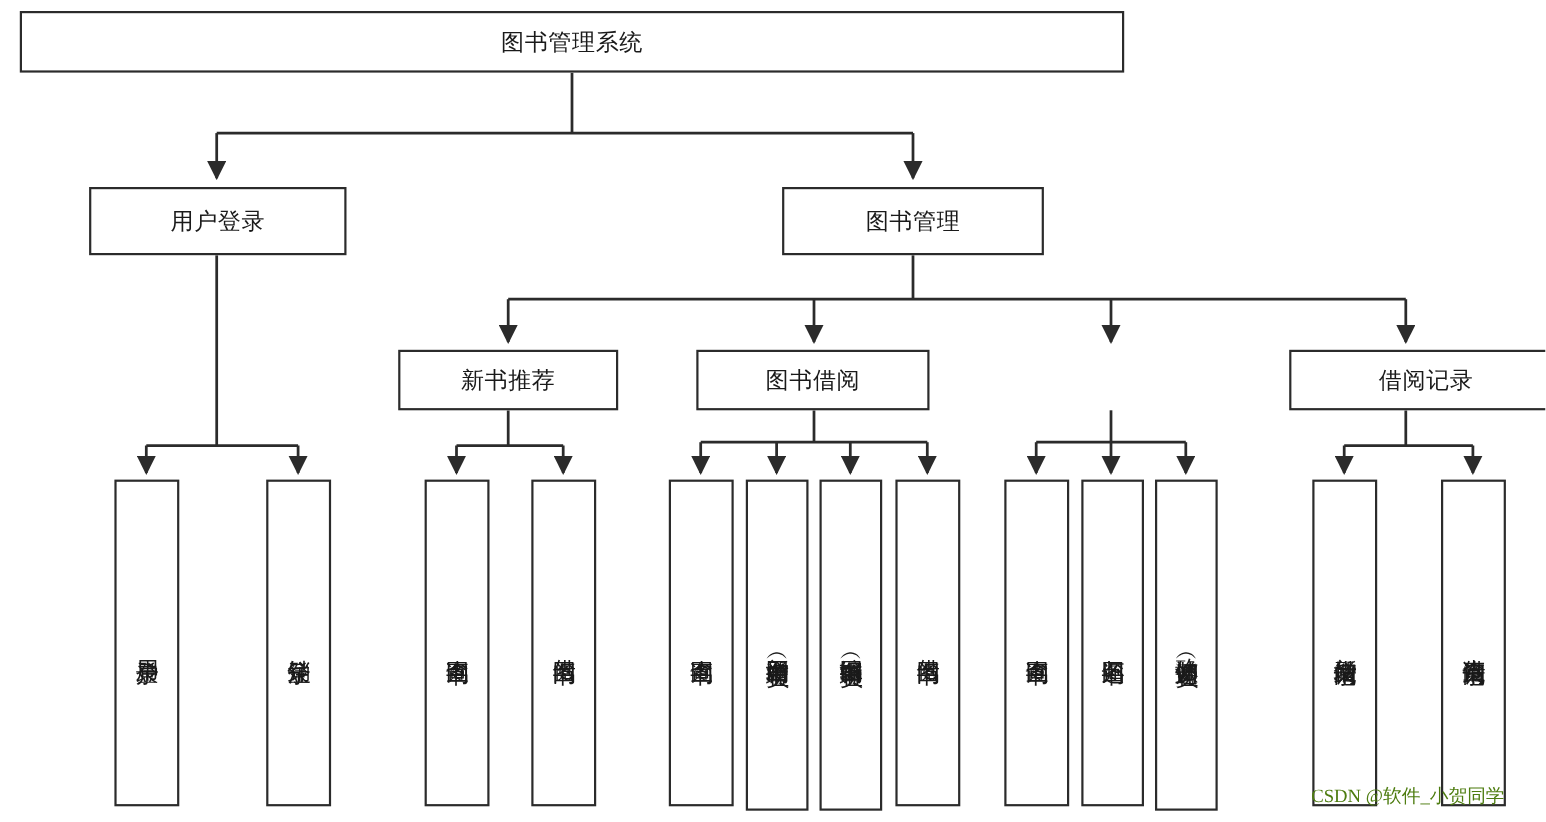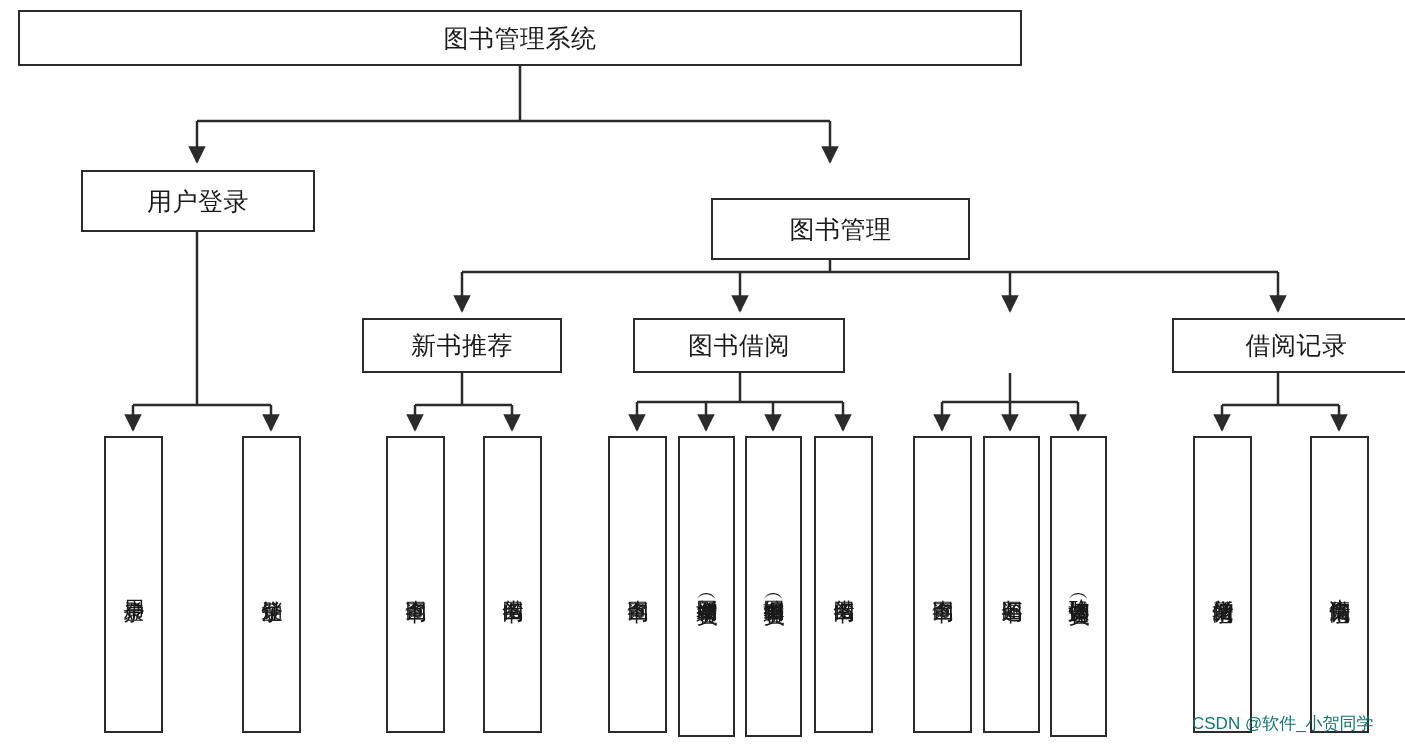--- a/index.html
+++ b/index.html
@@ -27,21 +27,21 @@
     position: absolute;
     box-sizing: border-box;
     border: 2.5px solid #2b2b2b;
     background: #ffffff;
     display: flex;
     align-items: center;
     justify-content: center;
     color: #1a1a1a;
   }
   .node.horiz {
-    font-size: 25px;
+    font-size: 21px;
     letter-spacing: 0.5px;
   }
   .node.vert {
     writing-mode: vertical-rl;
     text-orientation: upright;
     font-size: 21px;
     line-height: 1.28;
     letter-spacing: 1px;
     padding: 4px 0;
     text-align: center;
@@ -50,23 +50,23 @@
     writing-mode: vertical-rl;
     text-orientation: upright;
     display: block;
     max-height: 100%;
   }
   .watermark {
     position: absolute;
     left: 1192px;
     top: 712px;
     font-size: 17px;
-    color: #0f766e;
+    color: #4d7c0f;
     white-space: nowrap;
-    font-family: Liberation Sans, sans-serif;
+    font-family: Liberation Serif, serif;
   }
 </style>
 </head>
 <body>
 
 <div id="canvas">
 
   <svg class="edges" viewBox="0 0 1405 747">
     <defs>
       <marker id="arrow" viewBox="0 0 10 10" refX="9" refY="5" markerWidth="7" markerHeight="7" orient="auto-start-reverse">
@@ -117,21 +117,21 @@
     </g>
   </svg>
 
   <div class="node horiz" style="left:18px; top:10px; width:1004px; height:56px;">
     <span>图书管理系统</span>
   </div>
 
   <div class="node horiz" style="left:81px; top:170px; width:234px; height:62px;">
     <span>用户登录</span>
   </div>
-  <div class="node horiz" style="left:711px; top:170px; width:259px; height:62px;margin-top:28px;">
+  <div class="node horiz" style="left:711px; top:170px; width:238px; height:62px;">
     <span>图书管理</span>
   </div>
 
   <div class="node horiz" style="left:362px; top:318px; width:200px; height:55px;">
     <span>新书推荐</span>
   </div>
   <div class="node horiz" style="left:633px; top:318px; width:212px; height:55px;text-align:center;">
     <span>图书借阅</span>
   </div>
   <div class="node horiz" style="left:1172px; top:318px; width:249px; height:55px;">

